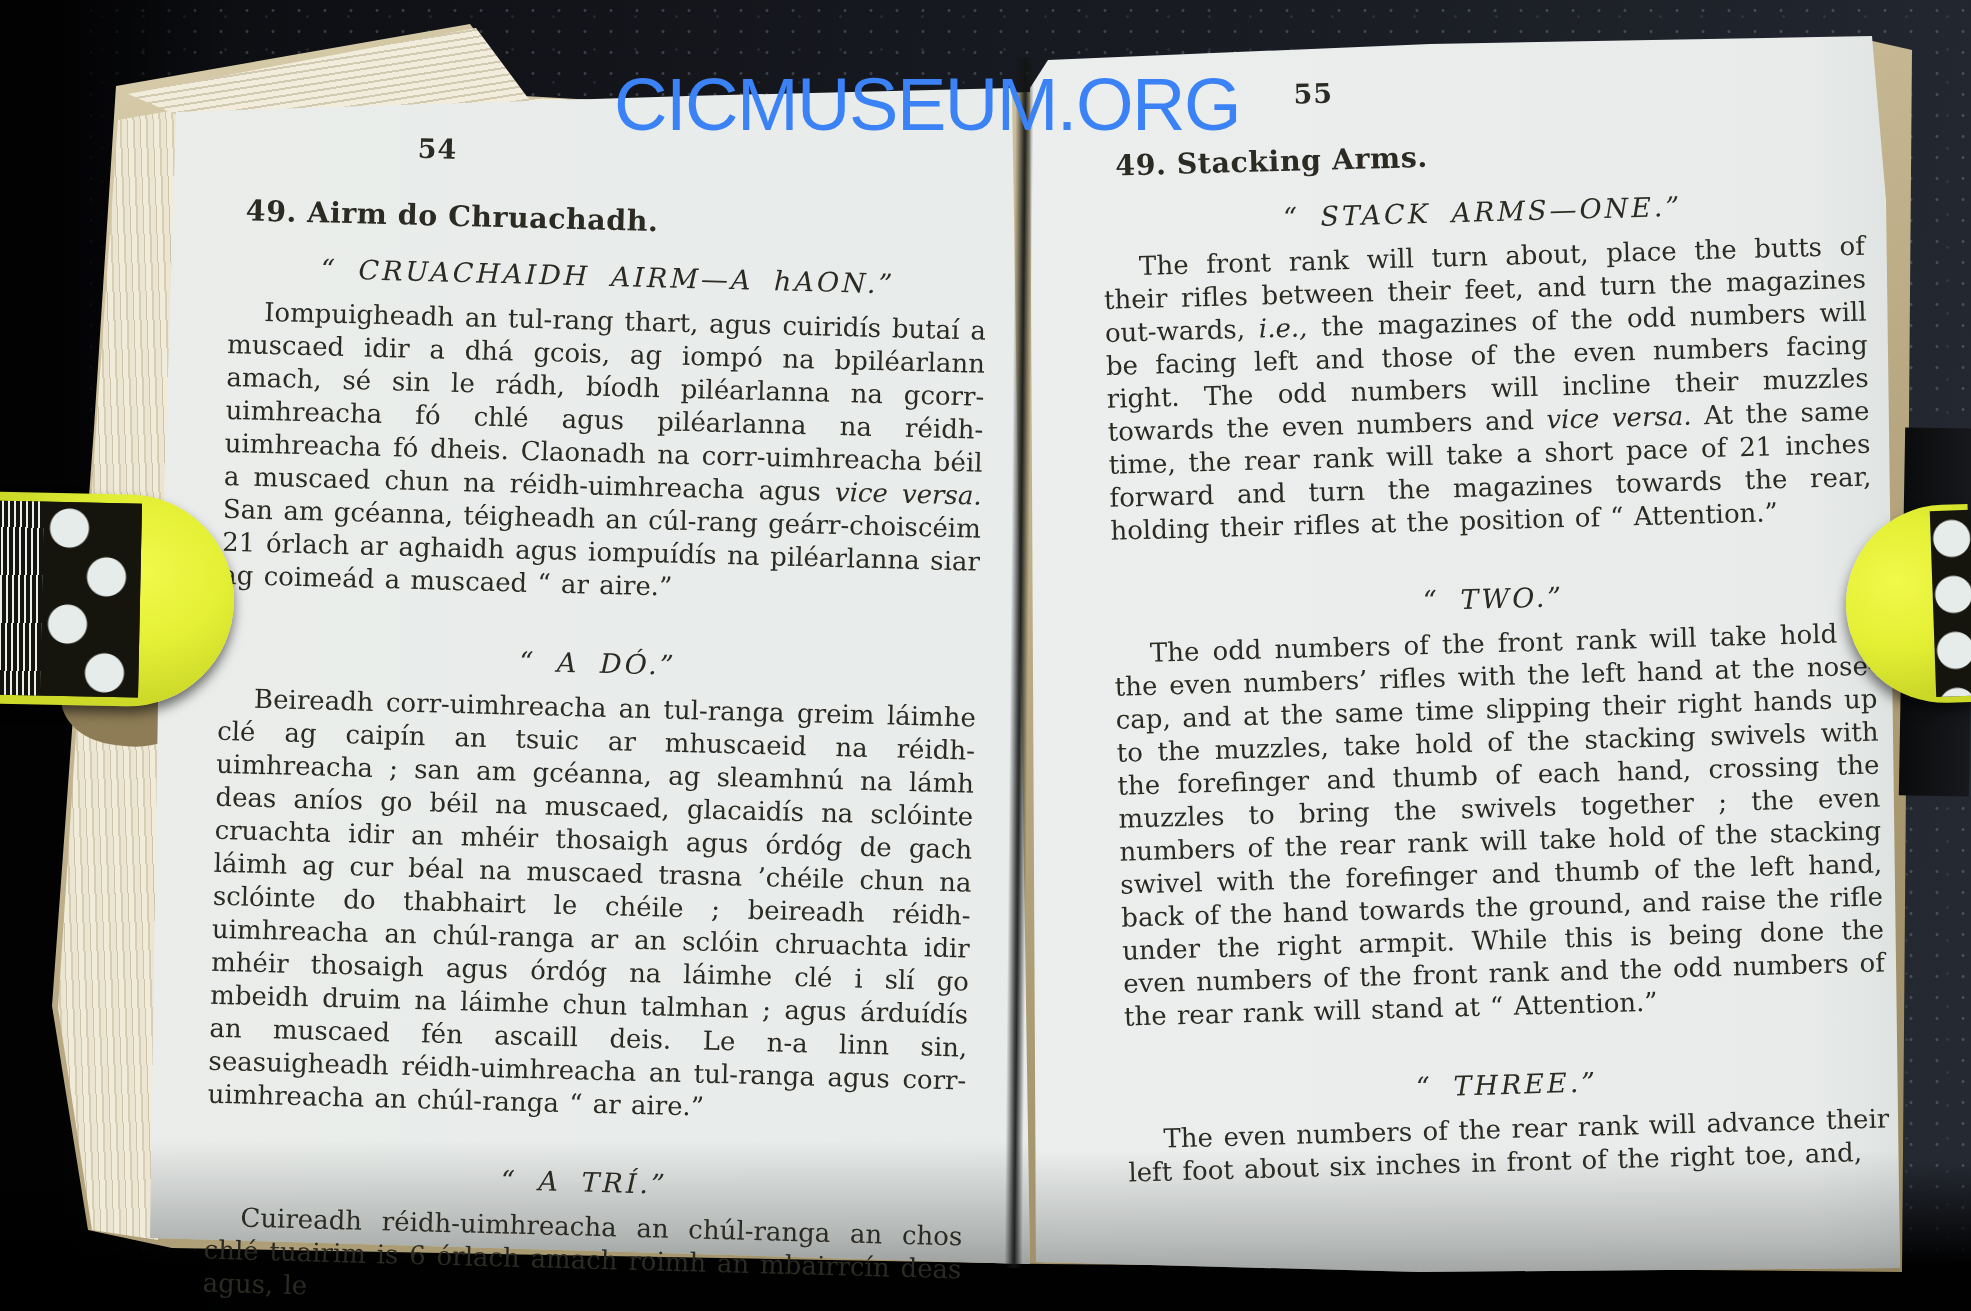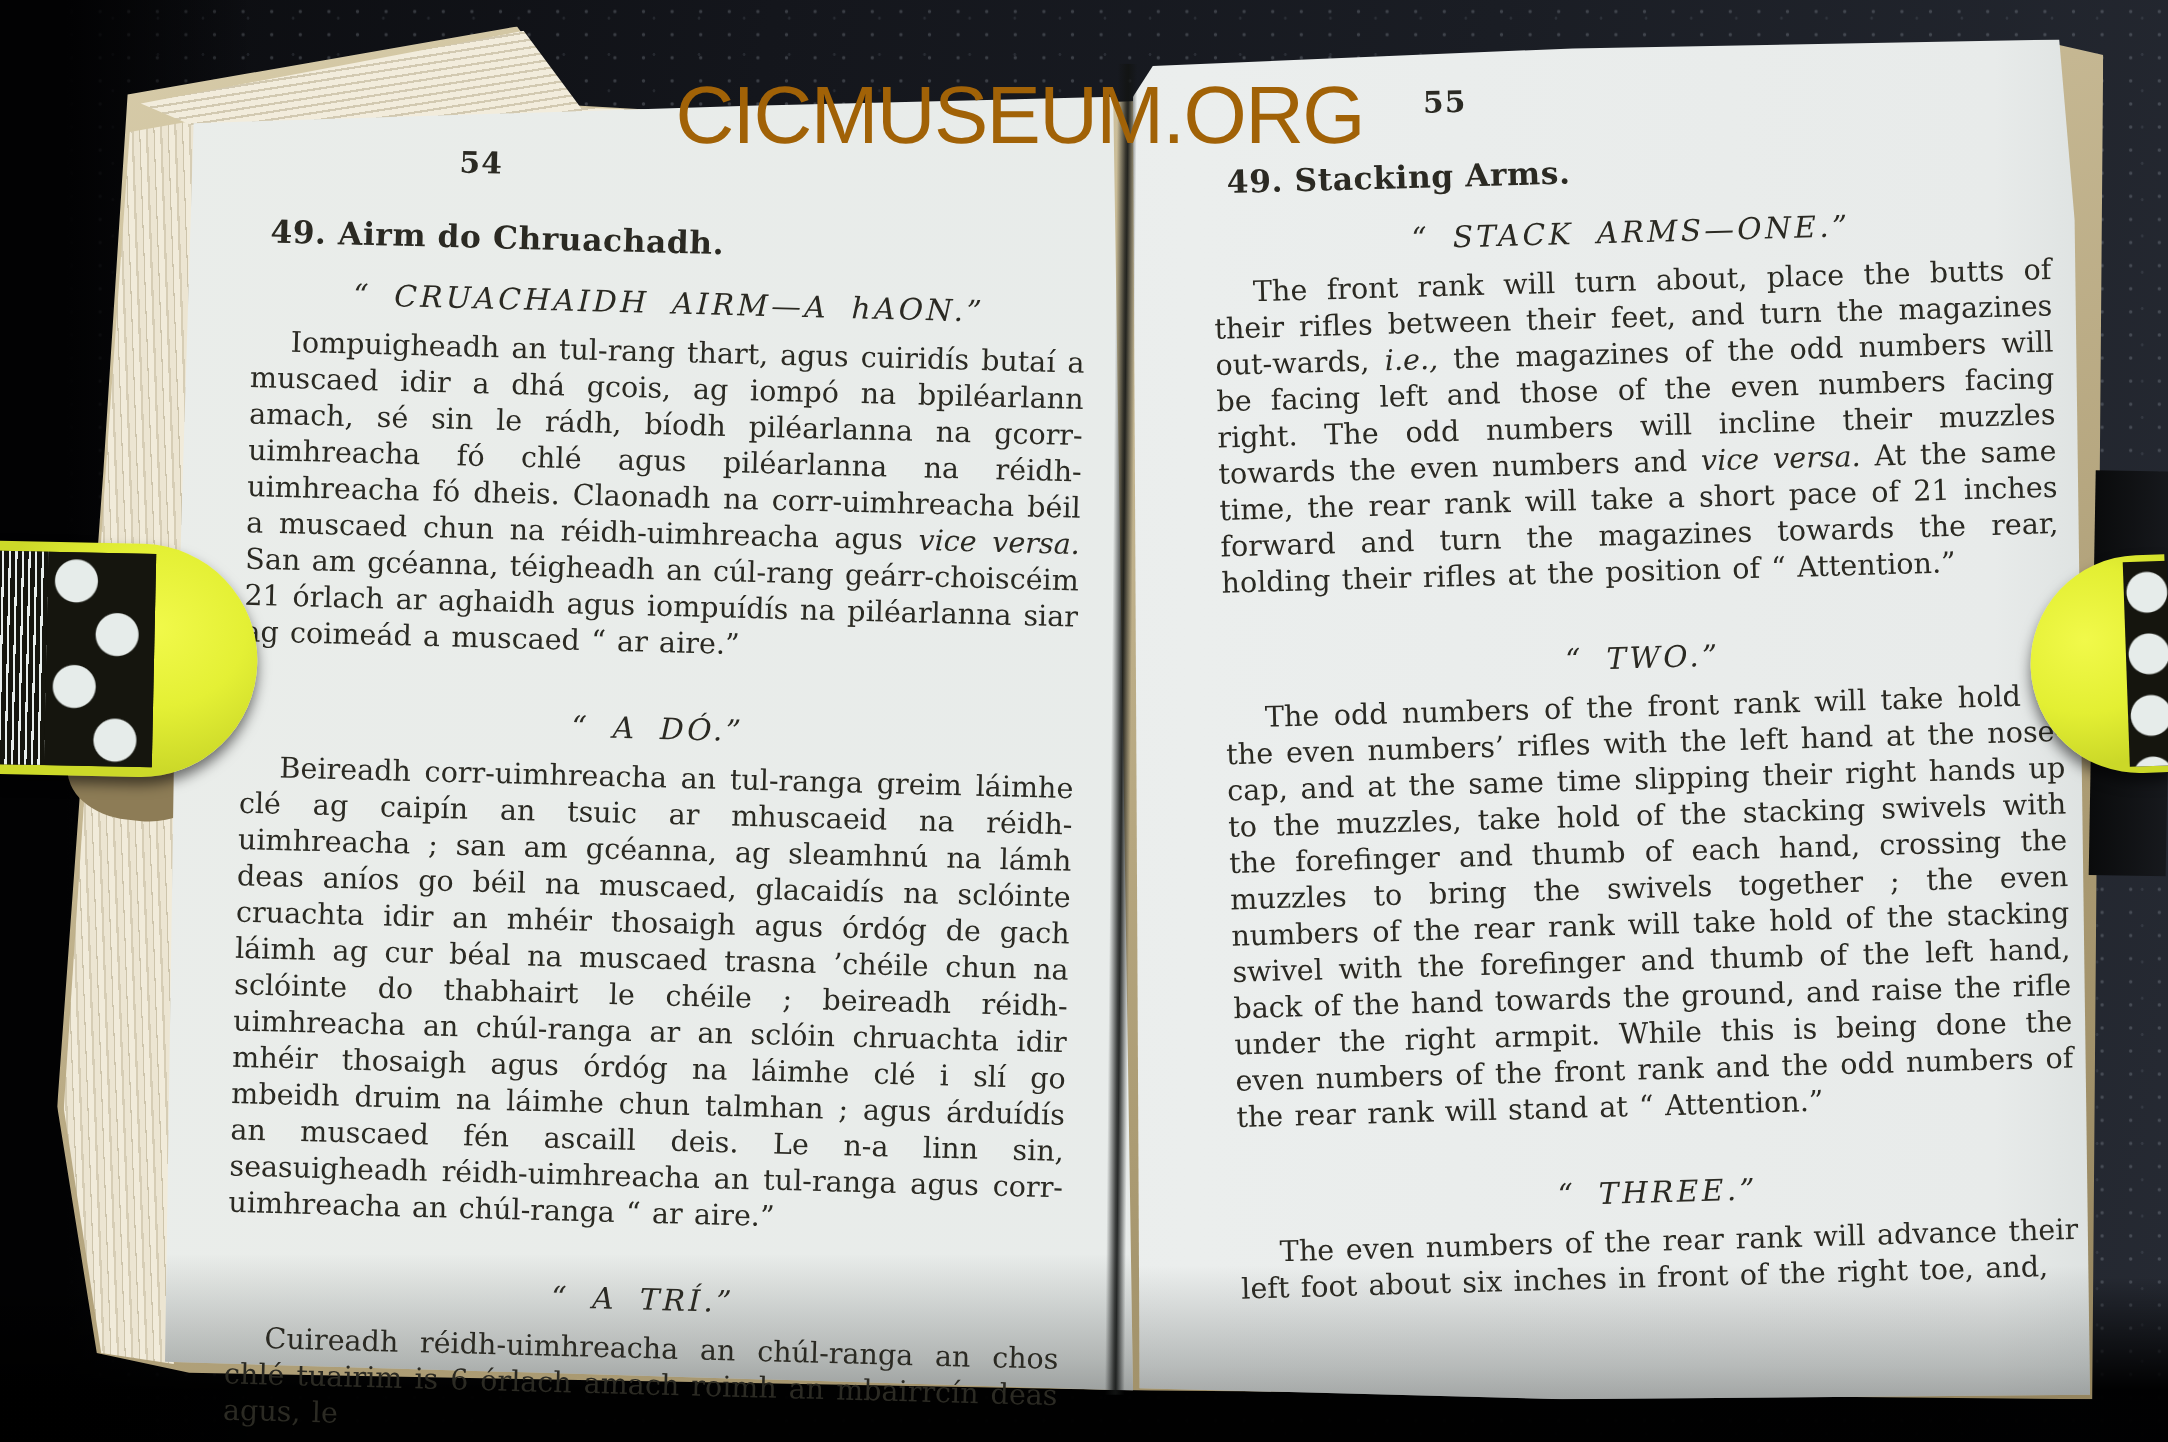--- a/index.html
+++ b/index.html
@@ -59,21 +59,21 @@
   .pr-content{left:1098px;top:84px;width:762px;transform:rotate(-1.6deg);transform-origin:0 0;}
   .pagenum{font-size:27px;font-weight:bold;letter-spacing:1px;width:110px;text-align:center;}
   .pagenum.pl{margin-left:150px;}
   .pagenum.pr{margin-left:160px;}
   .sect{font-size:28.5px;font-weight:700;letter-spacing:.5px;margin:34px 0 0 15px;}
   .cmd{font-style:italic;font-size:27px;text-align:center;letter-spacing:3px;word-spacing:9px;margin-top:24px;}
   .cmd.gap{margin-top:46px;}
   .bodyp{font-size:26px;line-height:33px;text-align:justify;text-indent:36px;margin:13px 0 0 0;word-spacing:2px;}
 
   
-  .watermark{position:absolute;left:614px;top:62px;color:#a16207;
+  .watermark{position:absolute;left:614px;top:62px;color:#3b82f6;
     font-family:"Liberation Sans",sans-serif;font-size:74px;letter-spacing:-1.5px;font-weight:400;}
 
   
   .strap-right{position:absolute;left:1902px;top:428px;width:70px;height:368px;
     background:linear-gradient(to right,#0a0b0c,#17191d);transform:rotate(1deg);}
   .clip{position:absolute;}
   .clip-left{left:-12px;top:494px;width:246px;height:212px;transform:rotate(1.2deg);}
   .pill-l{position:absolute;inset:0;border-radius:0 118px 118px 0;
     background:radial-gradient(150px 130px at 62% 36%,#f1f94a 0%,#e4f035 55%,#ccd929 100%);
     box-shadow:0 7px 12px rgba(0,0,0,.55);}

